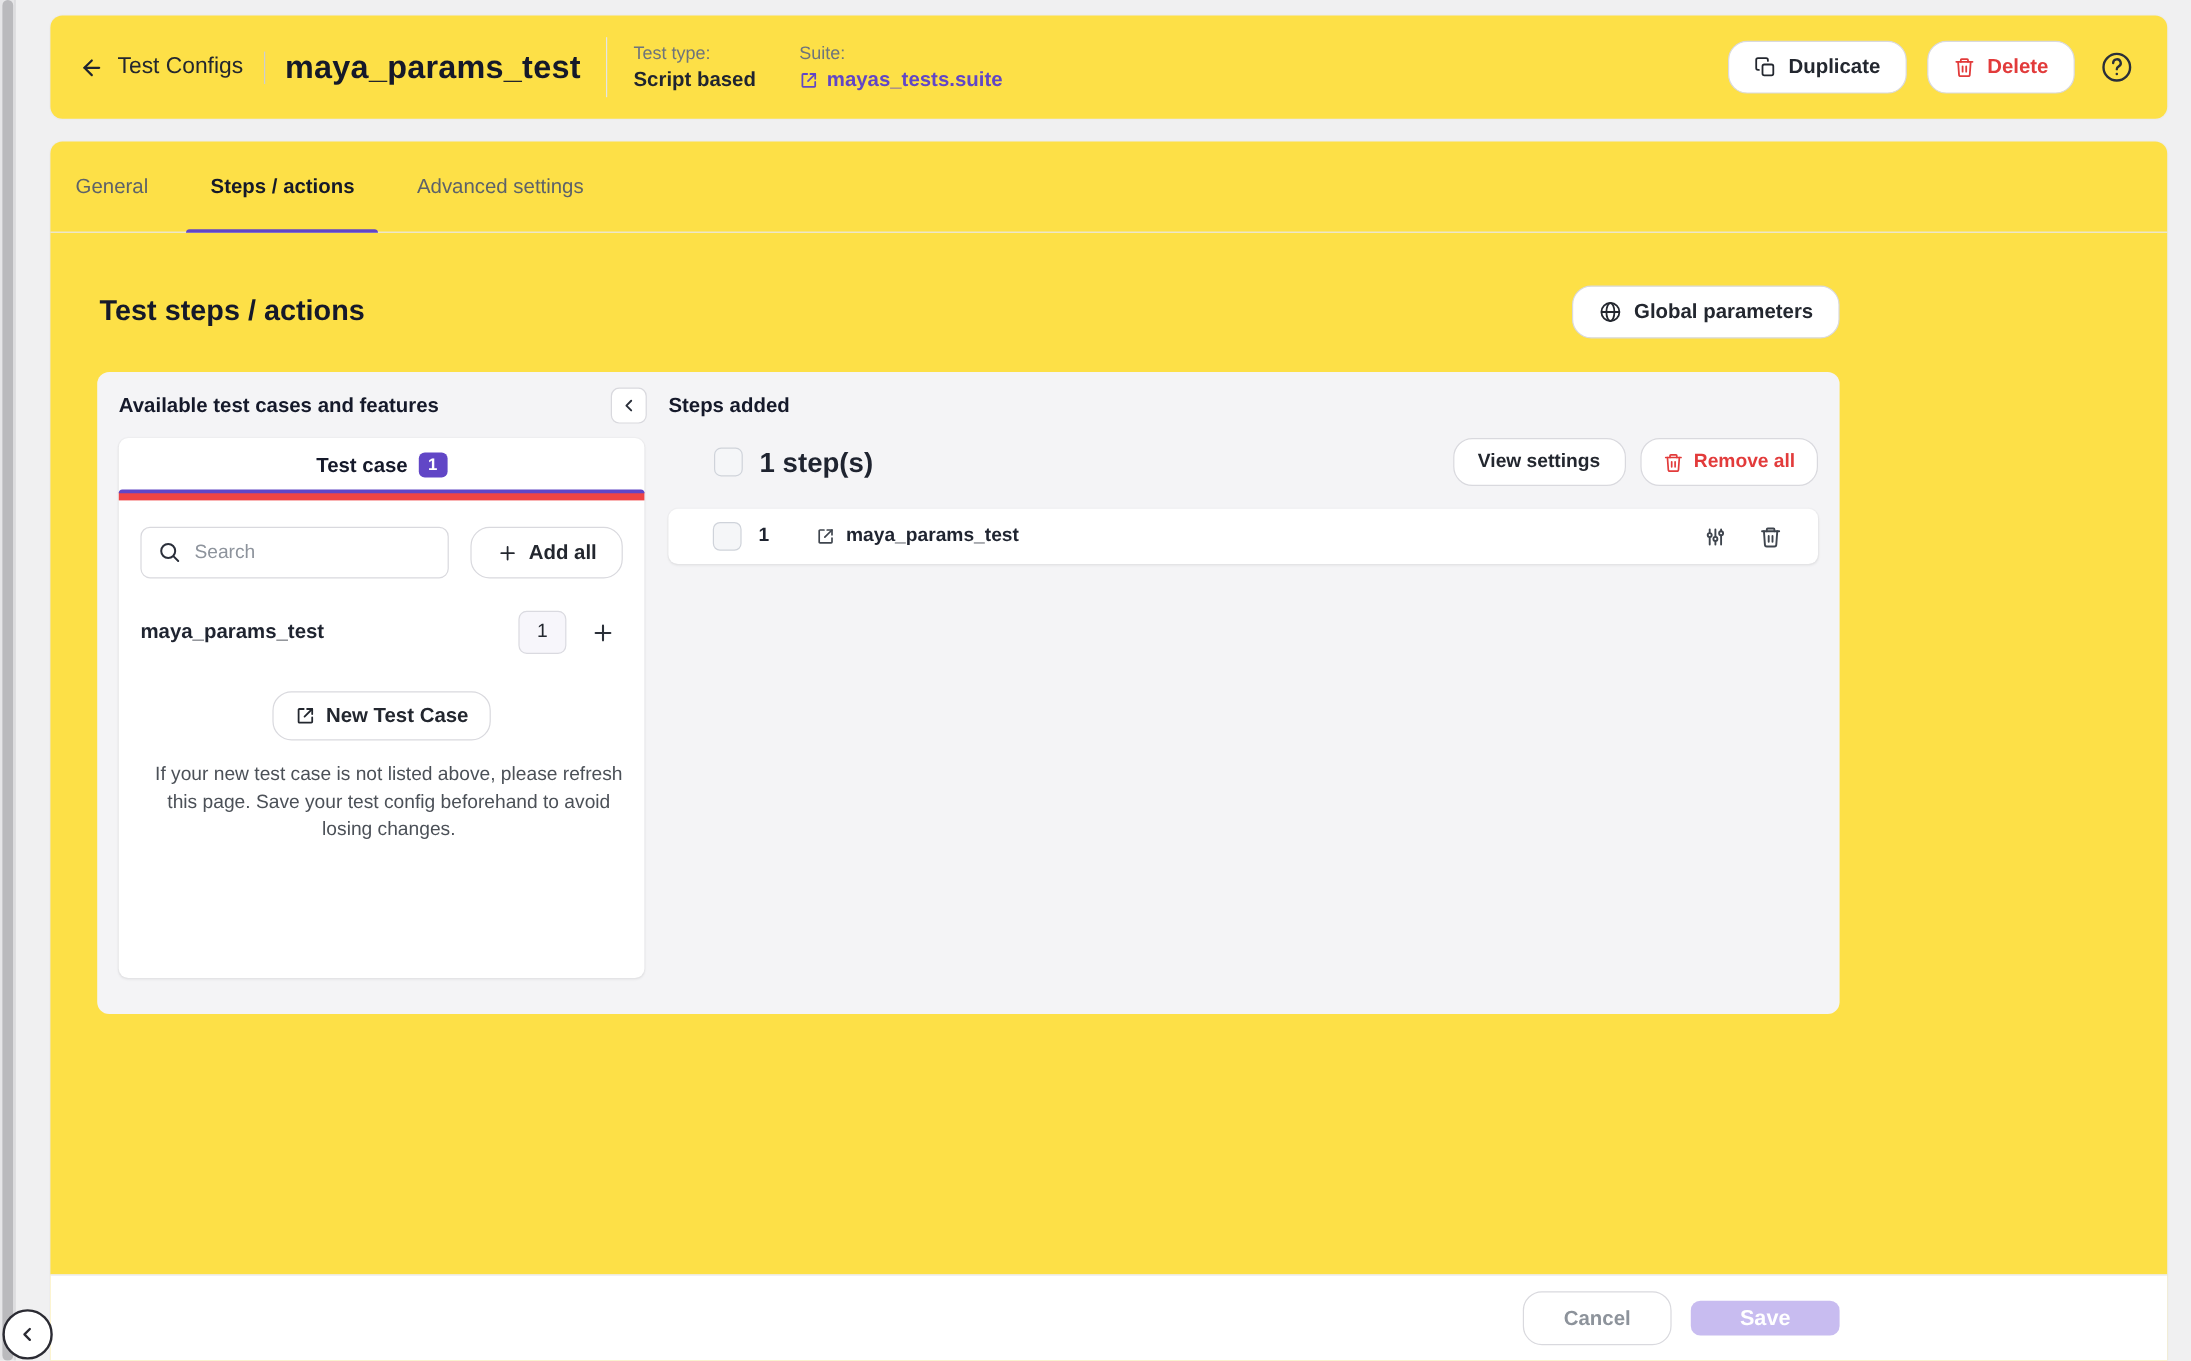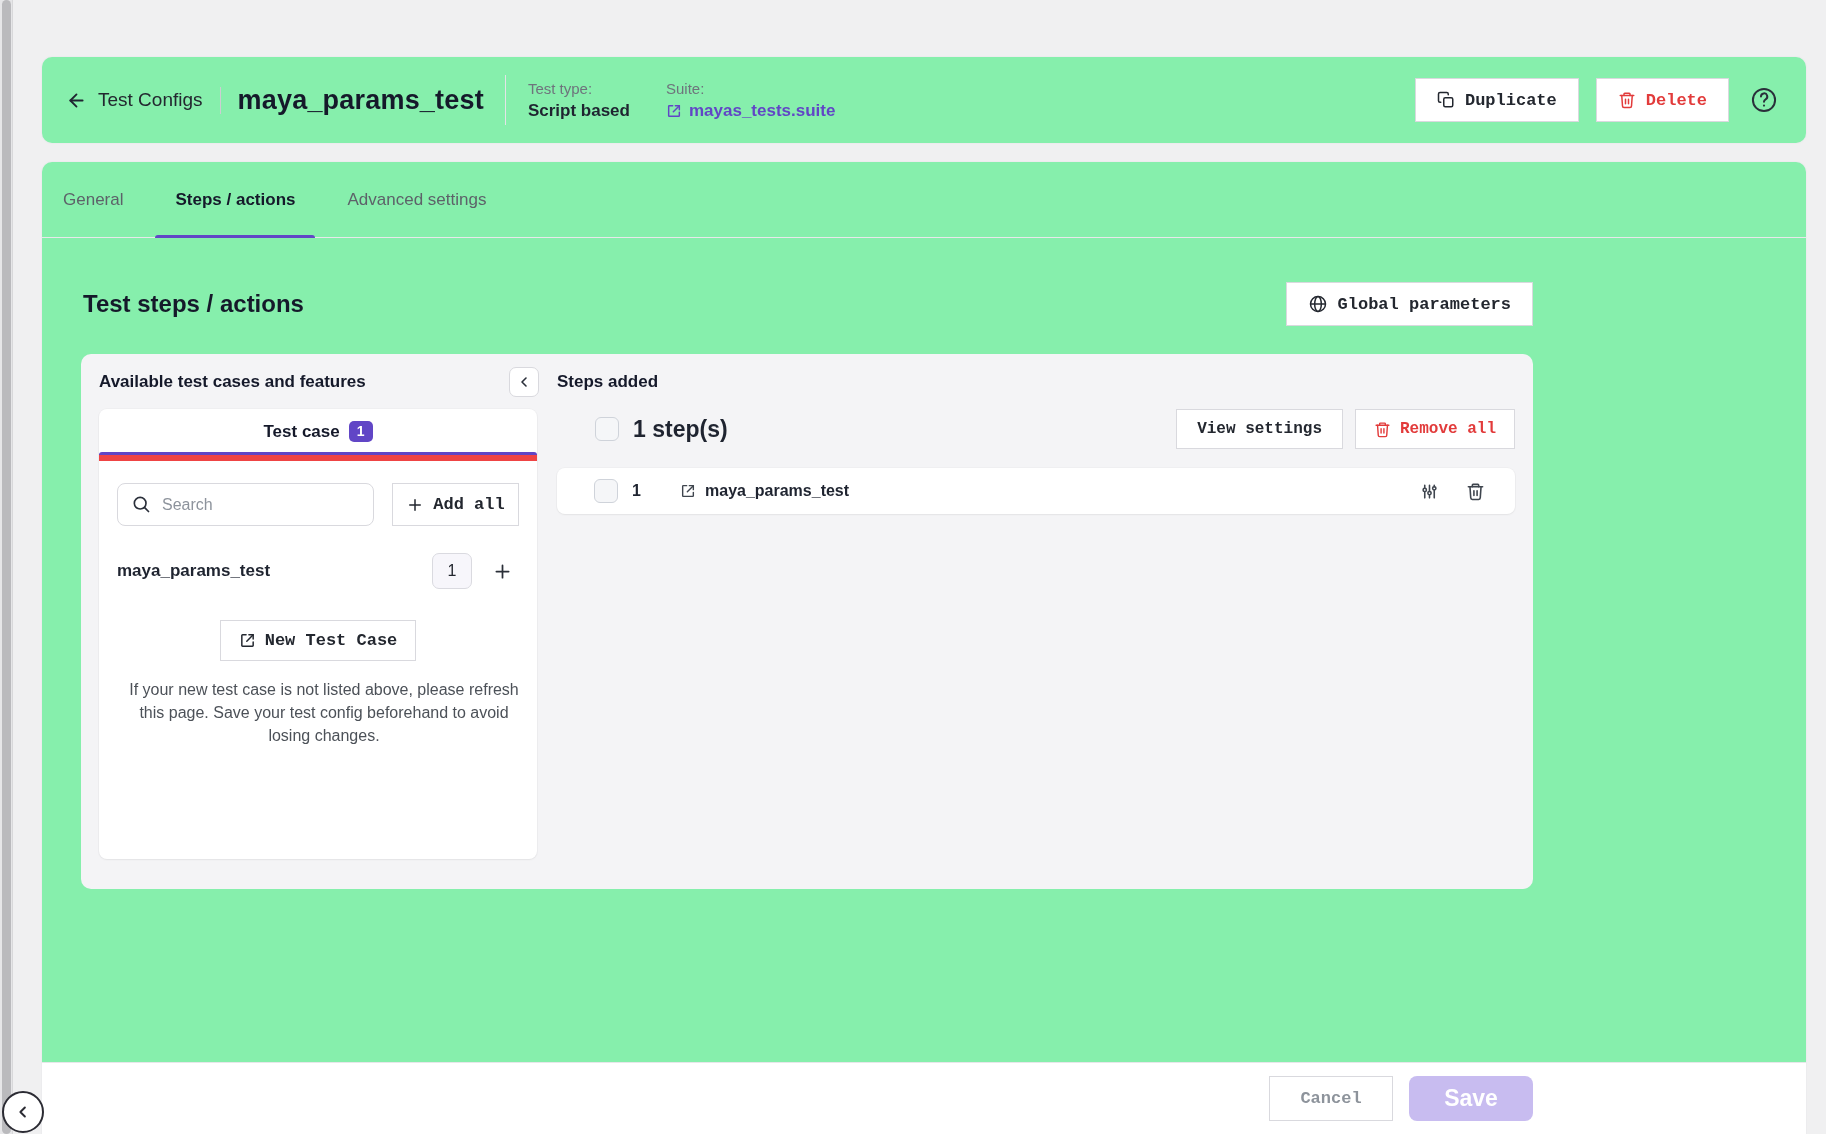--- a/index.html
+++ b/index.html
@@ -4,39 +4,39 @@
 <style>
   * { margin:0; padding:0; box-sizing:border-box; }
   html,body { background:#f0f0f1; }
   body { font-family:"Liberation Sans","DejaVu Sans",sans-serif; color:#1f2430; }
   .screen { position:relative; width:1826px; height:1134px; overflow:hidden; background:#f0f0f1; }
 
   
   .left-strip { position:absolute; left:0; top:0; width:13px; height:100%; background:#e6e6e8; border-right:1px solid #d8d8da; }
   .left-strip .thumb { position:absolute; left:2px; top:0; width:9px; height:100%; background:#bababd; border-radius:5px; }
 
-  .card { background:#86efac; border-radius:10px; box-shadow:0 0 0 1px #ececee;margin-top:44px; }
+  .card { background:#fde047; border-radius:10px; box-shadow:0 0 0 1px #ececee; }
 
   
   .header-card { position:absolute; left:42px; top:13px; width:1764px; height:86px;
     display:flex; align-items:center; justify-content:space-between; padding:0 26px 0 24px; }
   .h-left { display:flex; align-items:center; }
   .back { display:flex; align-items:center; gap:11px; font-size:19px; font-weight:500; color:#23272f; cursor:pointer; }
   .pipe { width:1px; height:27px; background:#cdcdd2; margin:0 17px; }
   .page-title { font-size:27px; font-weight:700; color:#15192a; letter-spacing:.2px; }
   .vdiv { width:1px; height:50px; background:#e4e4e7; margin:0 22px 0 21px; }
   .meta { display:flex; flex-direction:column; gap:4px; margin-right:36px; }
   .meta-label { font-size:15px; color:#6e747c; }
   .meta-value { font-size:17px; font-weight:600; color:#1f2430; }
   .suite-link { display:flex; align-items:center; gap:7px; color:#6146c6; font-weight:700; font-size:17px; cursor:pointer; }
   .h-right { display:flex; align-items:center; gap:17px; }
 
   .btn { display:inline-flex; align-items:center; justify-content:center; gap:10px; background:#fff;
-    border:1px solid #d9d9de; border-radius:0; font-size:17px; font-weight:600; color:#23272f;
-    cursor:pointer; font-family:Liberation Mono, monospace; }
+    border:1px solid #d9d9de; border-radius:16px; font-size:17px; font-weight:600; color:#23272f;
+    cursor:pointer; font-family:Liberation Sans, sans-serif; }
   .btn-duplicate { height:44px; padding:0 21px; }
   .btn-delete { height:44px; padding:0 21px; color:#e23b3b; }
   .help-btn { border:none; background:none; width:32px; height:32px; padding:0; display:flex; align-items:center; justify-content:center; cursor:pointer; margin-left:2px; }
 
   
   .main-card { position:absolute; left:42px; top:118px; width:1764px; bottom:0; border-radius:10px 10px 0 0; }
 
   .tabs { display:flex; align-items:stretch; height:76px; border-bottom:1px solid #e8e8ea; padding-left:1px; }
   .tab { position:relative; display:flex; align-items:center; padding:0 20px; margin-right:12px;
     font-size:17px; color:#5d6269; cursor:pointer; }
@@ -101,22 +101,22 @@
   .step-link { display:flex; align-items:center; gap:9px; margin-left:36px; }
   .step-name { font-size:16px; font-weight:700; color:#1f2430; }
   .row-spacer { flex:1; }
   .icon-btn { border:none; background:none; padding:0; cursor:pointer; color:#3f454e; display:flex; align-items:center; }
   .icon-btn + .icon-btn { margin-left:27px; }
 
   
   .footer { position:absolute; left:0; right:0; bottom:0; height:72px; border-top:1px solid #e7e7ea; background:#fff;
     display:flex; align-items:center; justify-content:flex-end; gap:16px; padding-right:273px; }
   .btn-cancel { width:124px; height:45px; color:#8d939b; }
-  .btn-save { width:124px; height:45px; background:#c8bcf0; border:none; color:#fff; font-weight:700;
-    border-radius:8px; font-size:23px; cursor:default; display:inline-flex; align-items:center; justify-content:center; font-family:inherit; }
+  .btn-save { width:124px; height:29px; background:#c8bcf0; border:none; color:#fff; font-weight:700;
+    border-radius:8px; font-size:18px; cursor:default; display:inline-flex; align-items:center; justify-content:center; font-family:inherit; }
 
   
   .corner-btn { position:absolute; left:2px; top:1091px; width:42px; height:42px; border-radius:50%;
     background:#fff; border:2.5px solid #2b2b33; display:flex; align-items:center; justify-content:center;
     cursor:pointer; z-index:6; }
 
   svg { display:block; }
 </style>
 </head>
 <body>

